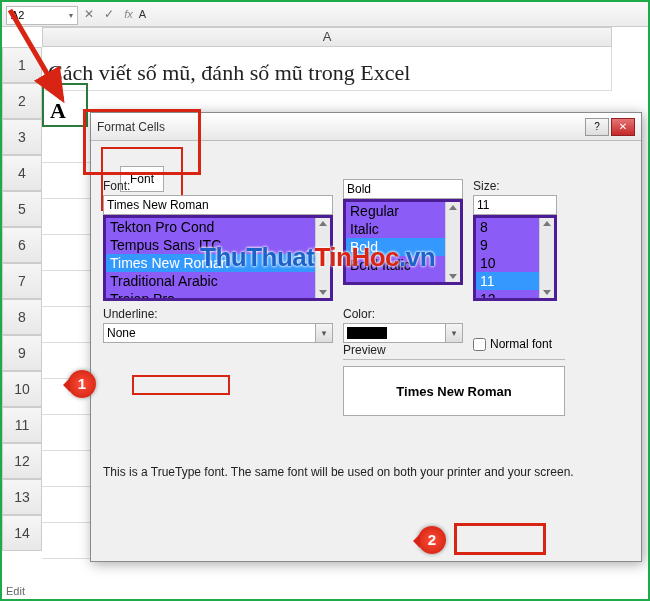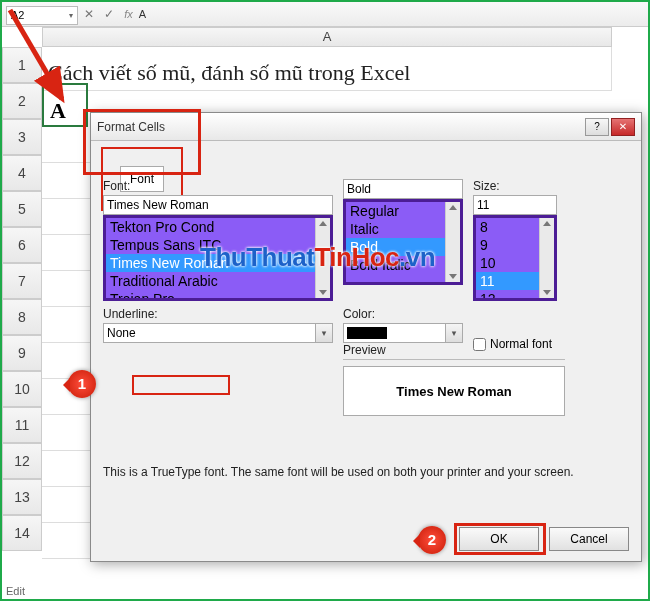--- a/index.html
+++ b/index.html
@@ -188,24 +188,20 @@
       <div style="border-top:1px solid #bbb;margin-top:2px;padding-top:6px">
         <div class="prevbox">
             <span>Times New Roman</span>
           </div>
       </div>
     </div>
 
     <div class="info" style="position:absolute;left:0;top:268px;right:0">This is a TrueType font.  The same font will be used on both your printer and your screen.</div>
   </div>
 
-  <div class="btns">
-    <button class="btn">OK</button>
-    <button class="btn">Cancel</button>
-  </div>
   <div class="redbox-ok"></div>
 </div>
 
 <div class="redbox-title"></div>
 <div class="redbox-su"></div>
 
 <div class="marker" style="left:66px;top:368px">1</div>
 <div class="marker" style="left:416px;top:524px">2</div>
 
 <div class="watermark">

